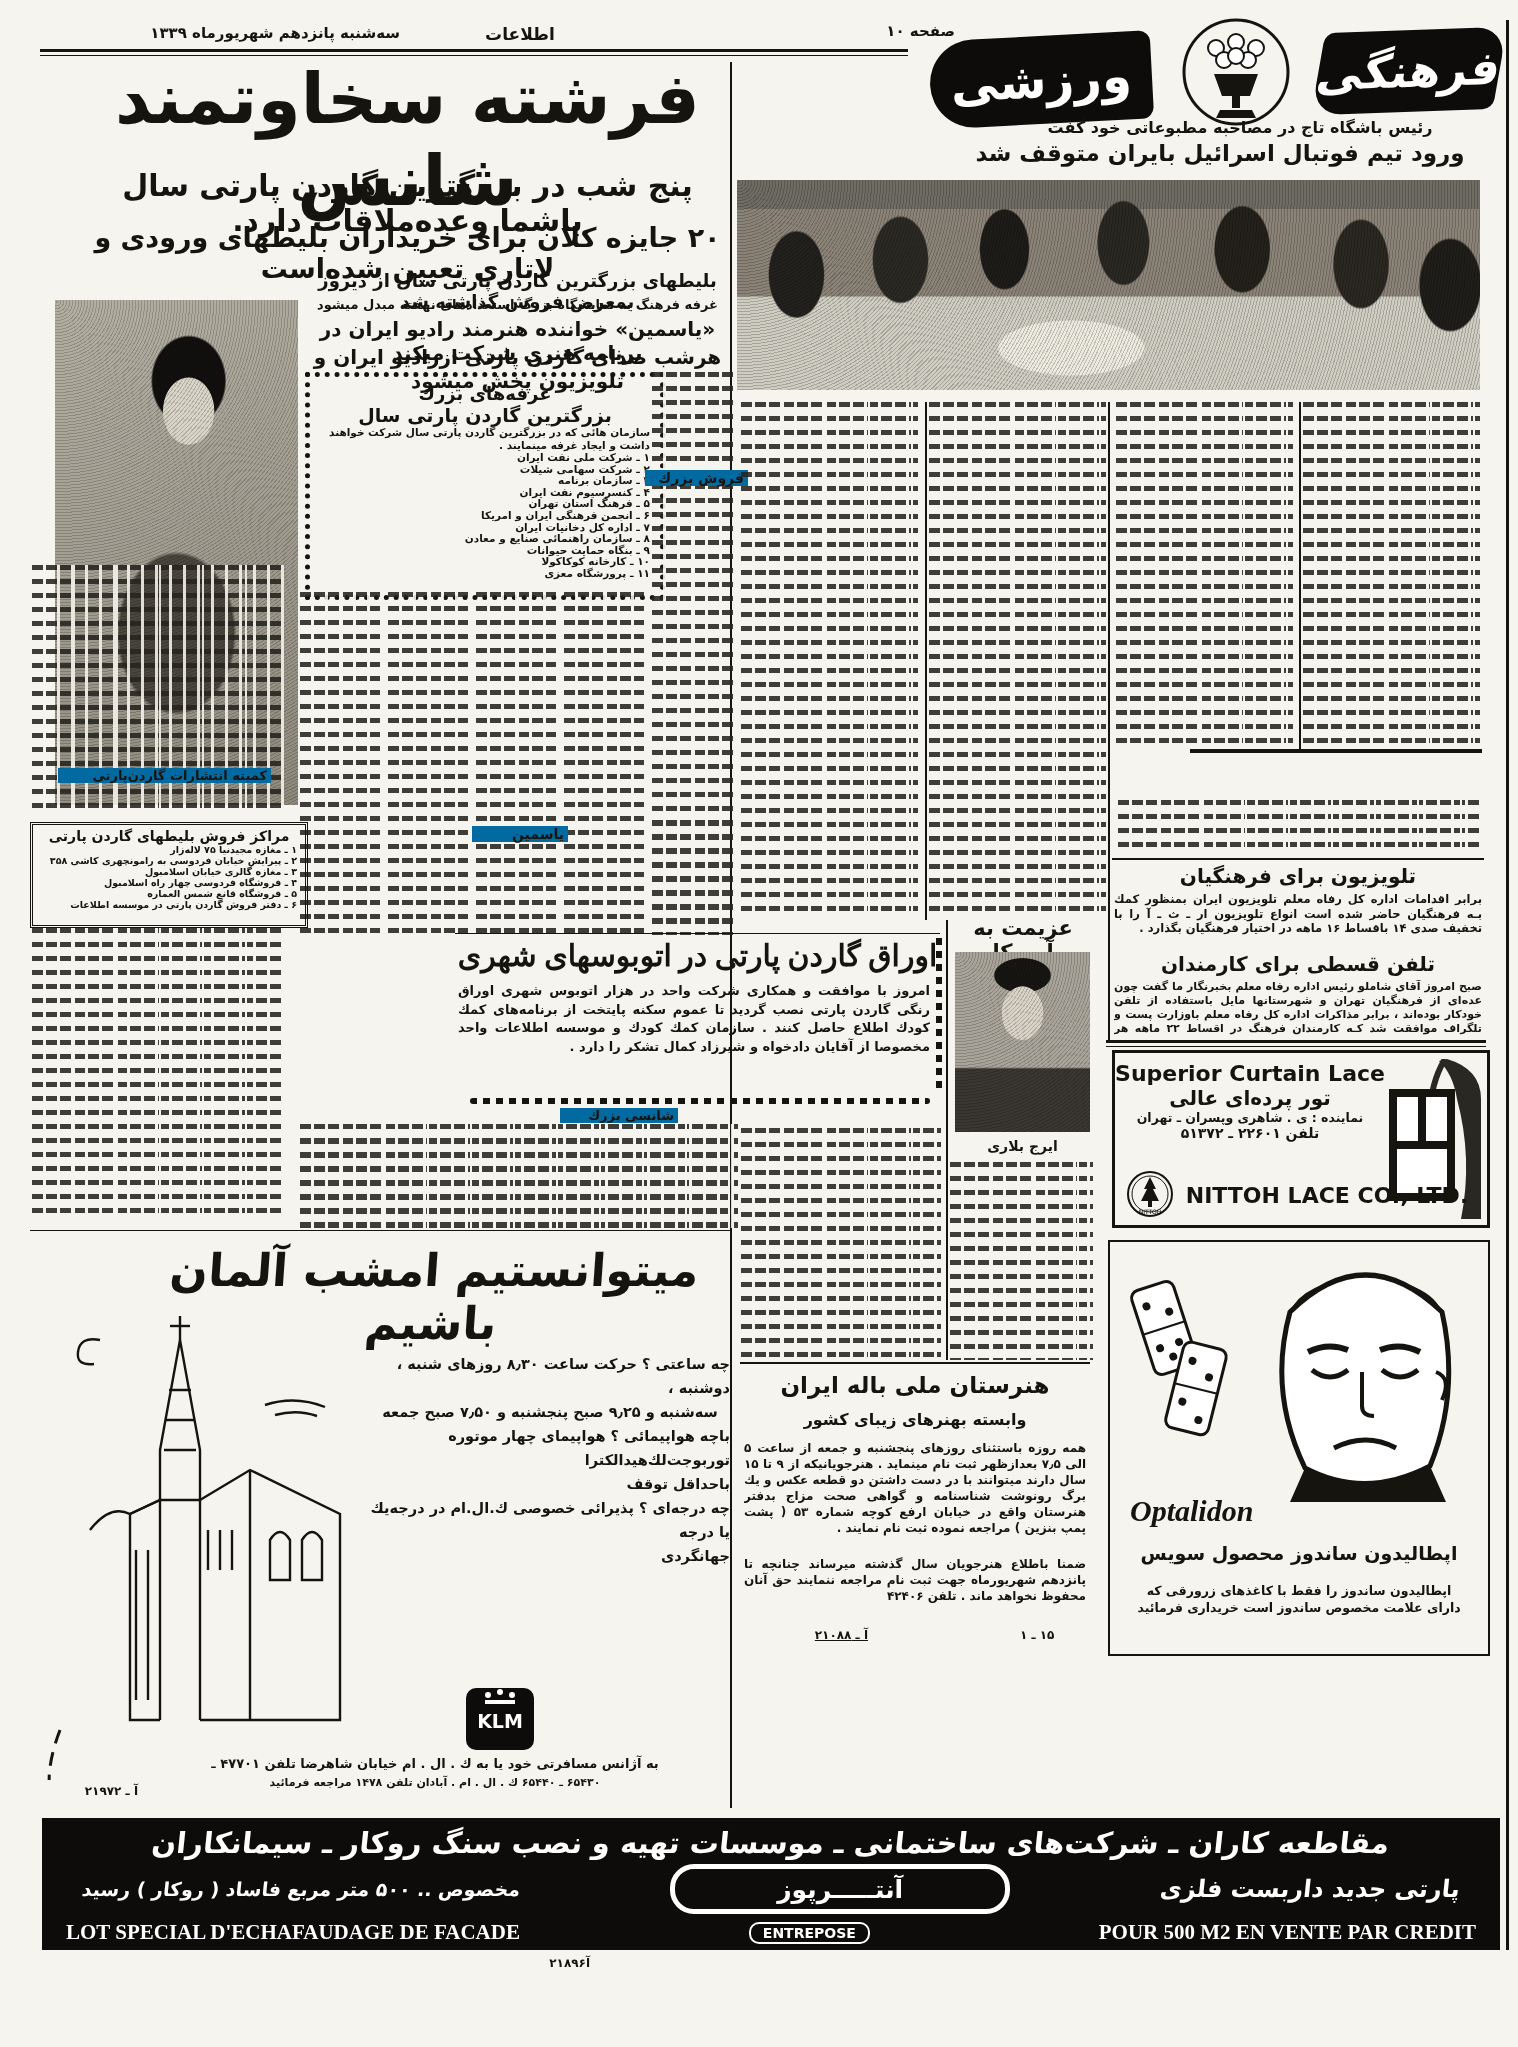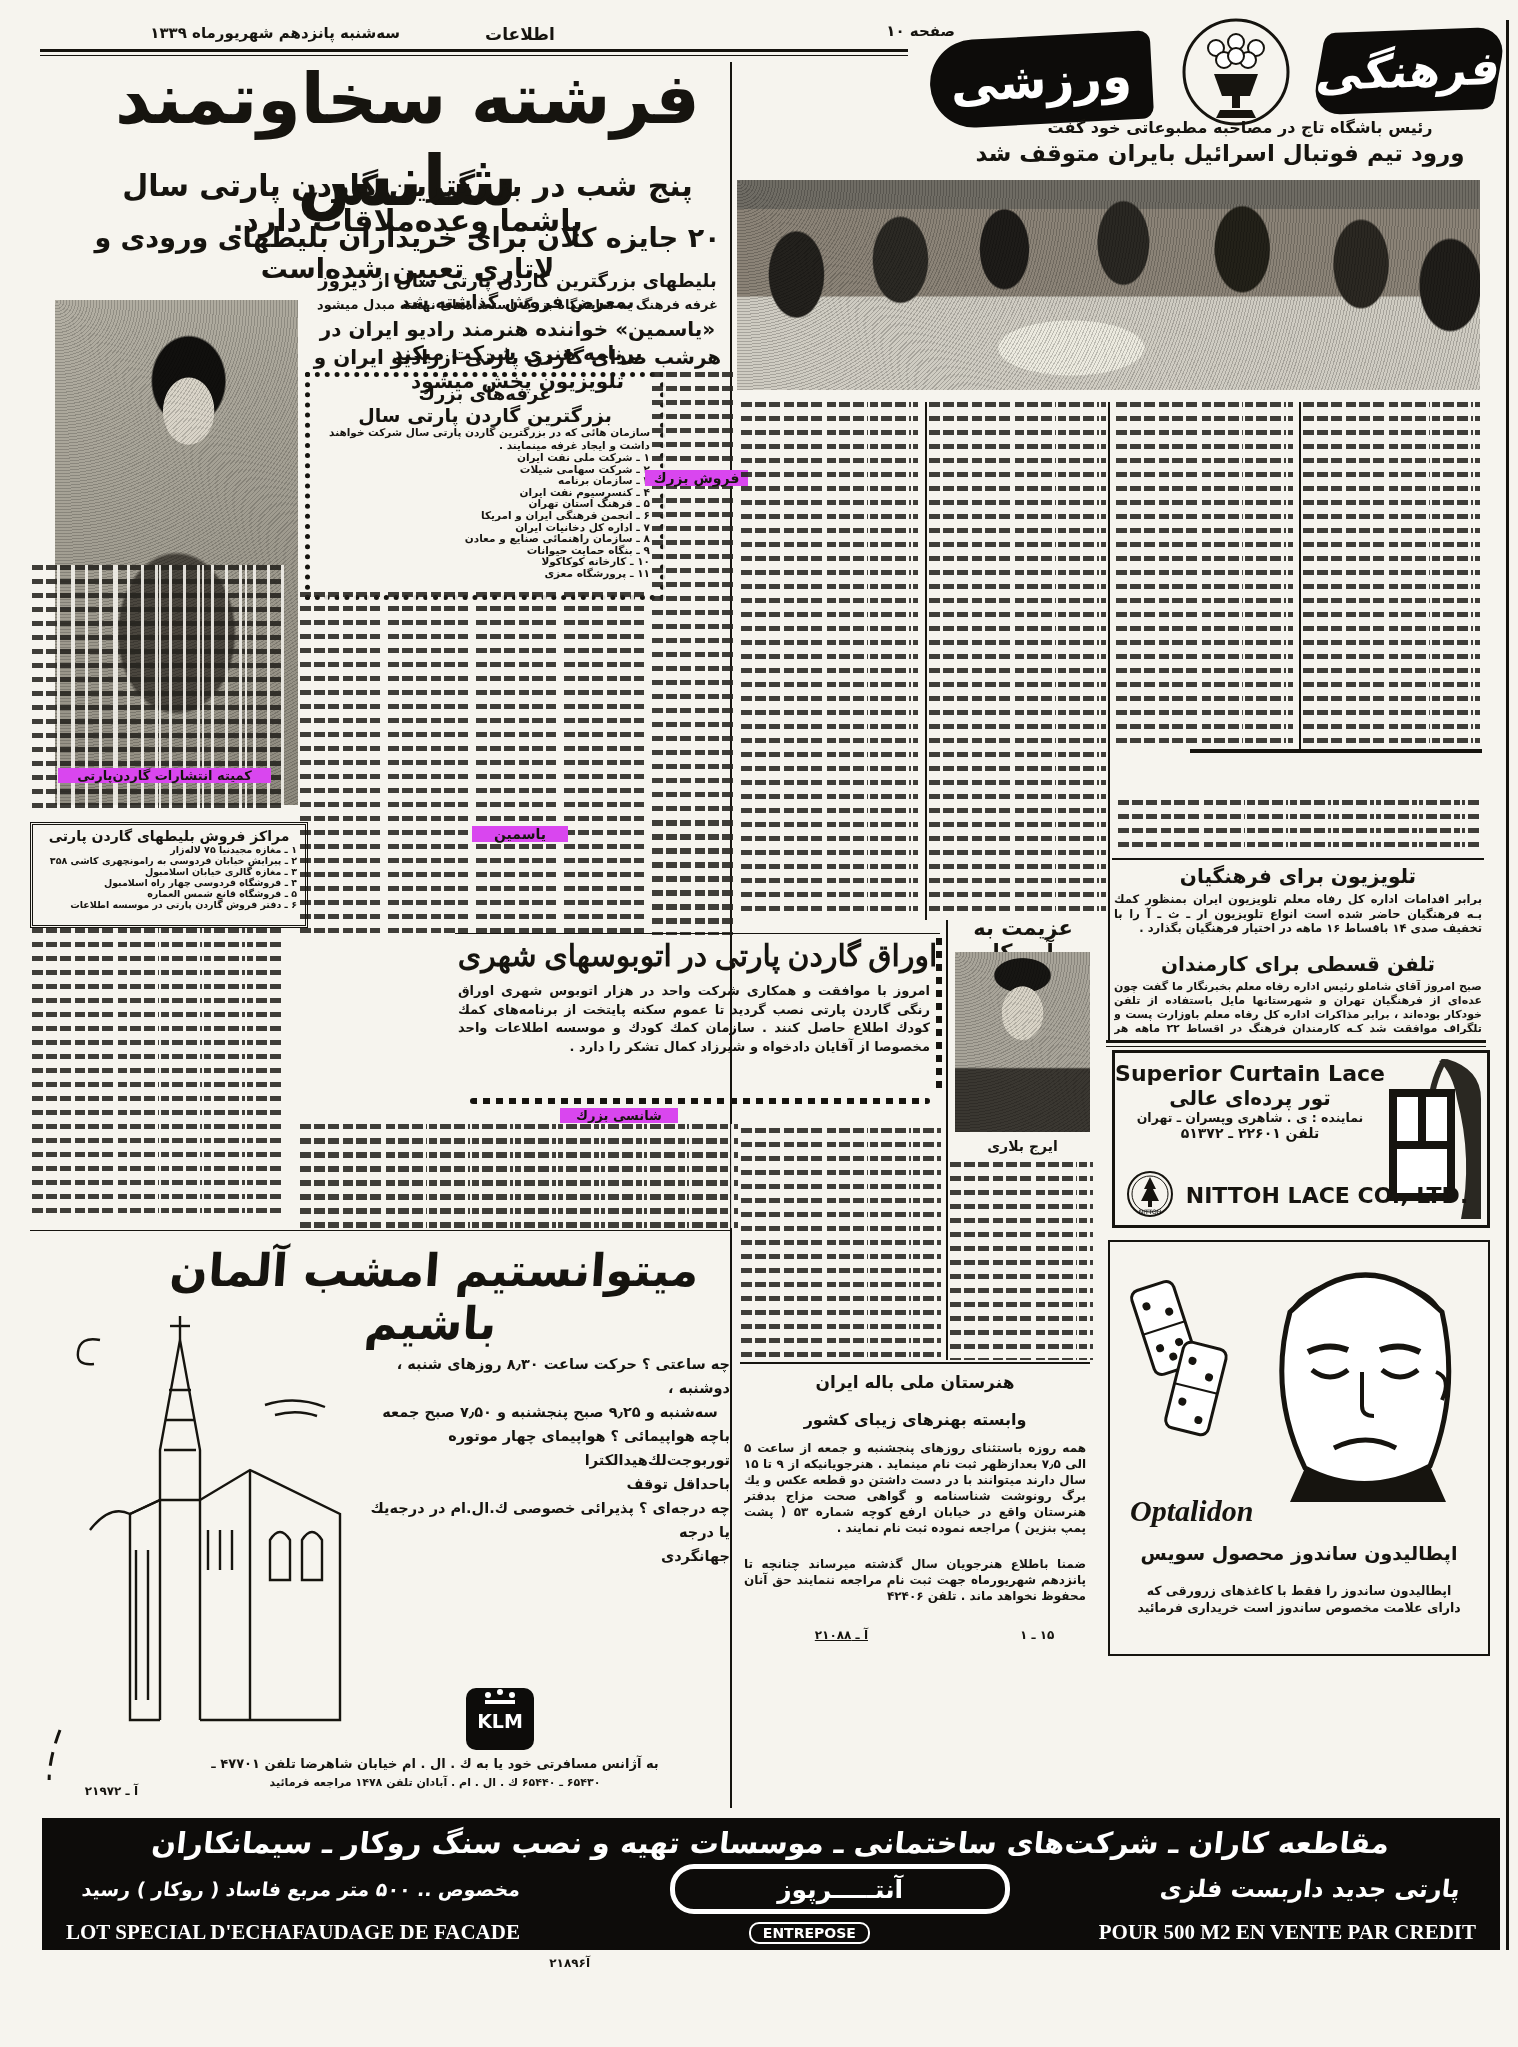--- a/index.html
+++ b/index.html
@@ -12,21 +12,21 @@
   .ltr{direction:ltr;}
   .j{text-align:justify;}
   .hr{background:#16140f;}
   .vr{background:#16140f;width:2px;}
   
   .pt{background-image:
       repeating-linear-gradient(90deg,rgba(246,244,238,0) 0 11px,#f6f4ee 11px 14px),
       repeating-linear-gradient(90deg,rgba(246,244,238,0) 0 41px,#f6f4ee 41px 43px),
       repeating-linear-gradient(180deg,#26241f 0 5.5px,rgba(0,0,0,0) 5.5px 14px);
       opacity:.88;}
-  .label{background:#d946ef;padding:0 4px;}
+  .label{background:#0369a1;padding:0 4px;text-align:right;}
   .photo{background-color:#9b978c;}
   .banquet{background-image:
       repeating-radial-gradient(circle at 2px 2px, rgba(0,0,0,.20) 0 1px, transparent 1px 3px),
       radial-gradient(ellipse 120px 45px at 45% 80%, #eceadf 0 60%, transparent 62%),
       radial-gradient(ellipse 45px 70px at 8% 45%, #23211d 0 60%, transparent 63%),
       radial-gradient(ellipse 45px 70px at 22% 38%, #2b2924 0 60%, transparent 63%),
       radial-gradient(ellipse 40px 65px at 36% 33%, #1e1c19 0 60%, transparent 63%),
       radial-gradient(ellipse 42px 68px at 52% 30%, #2a2823 0 60%, transparent 63%),
       radial-gradient(ellipse 45px 70px at 68% 33%, #232119 0 60%, transparent 63%),
       radial-gradient(ellipse 45px 72px at 84% 40%, #2b2822 0 60%, transparent 63%),
@@ -240,21 +240,21 @@
         <path d="M186 120 q16 6 6 28" stroke="#16140f" stroke-width="4" fill="none"></path>
         <path d="M55 216 q60 30 125 -2 L196 250 L40 250 Z" fill="#16140f"></path>
       </svg>
     </div>
     <div class="abs ltr serif" style="left:20px;top:252px;width:240px;font-size:30px;font-style:italic;font-weight:bold;">Optalidon</div>
     <div class="abs rtl b c" style="left:10px;top:300px;width:358px;font-size:19px;">اپطالیدون ساندوز محصول سویس</div>
     <div class="abs rtl b c" style="left:22px;top:340px;width:334px;font-size:12.5px;line-height:17px;">اپطالیدون ساندوز را فقط با کاغذهای زرورقی که دارای علامت مخصوص ساندوز است خریداری فرمائید</div>
   </div>
 
   <div class="abs hr" style="left:740px;top:1362px;width:350px;height:2px;"></div>
-  <div class="abs rtl b c" style="left:740px;top:1372px;width:350px;font-size:17px;">هنرستان ملی باله ایران</div>
+  <div class="abs rtl b c" style="left:740px;top:1372px;width:350px;font-size:23px;">هنرستان ملی باله ایران</div>
   <div class="abs rtl b c" style="left:740px;top:1410px;width:350px;font-size:16px;">وابسته بهنرهای زیبای کشور</div>
   <div class="abs rtl b j" style="left:744px;top:1440px;width:342px;height:112px;font-size:12px;line-height:16px;overflow:hidden;">همه روزه باستثنای روزهای پنجشنبه و جمعه از ساعت ۵ الی ۷٫۵ بعدازظهر ثبت نام مینماید . هنرجویانیکه از ۹ تا ۱۵ سال دارند میتوانند با در دست داشتن دو قطعه عکس و یك برگ رونوشت شناسنامه و گواهی صحت مزاج بدفتر هنرستان واقع در خیابان ارفع کوچه شماره ۵۳ ( پشت پمپ بنزین ) مراجعه نموده ثبت نام نمایند .</div>
   <div class="abs rtl b j" style="left:744px;top:1556px;width:342px;height:64px;font-size:12px;line-height:16px;overflow:hidden;">ضمنا باطلاع هنرجویان سال گذشته میرساند چنانچه تا پانزدهم شهریورماه جهت ثبت نام مراجعه ننمایند حق آنان محفوظ نخواهد ماند . تلفن ۴۲۴۰۶</div>
   <div class="abs rtl b" style="left:748px;top:1628px;width:120px;font-size:12px;text-decoration:underline;">آ ـ ۲۱۰۸۸</div>
   <div class="abs rtl b" style="left:1020px;top:1628px;width:70px;font-size:12px;text-align:left;">۱۵ ـ ۱</div>
 
   <div class="abs hr" style="left:30px;top:1230px;width:700px;height:1px;"></div>
   <div class="abs rtl b c" style="left:140px;top:1244px;width:585px;font-size:45px;transform:skew(-4deg,0);">میتوانستیم امشب آلمان باشیم</div>
   <div class="abs" style="left:40px;top:1300px;width:340px;height:480px;">
     <svg width="340" height="480" viewBox="0 0 340 480">

